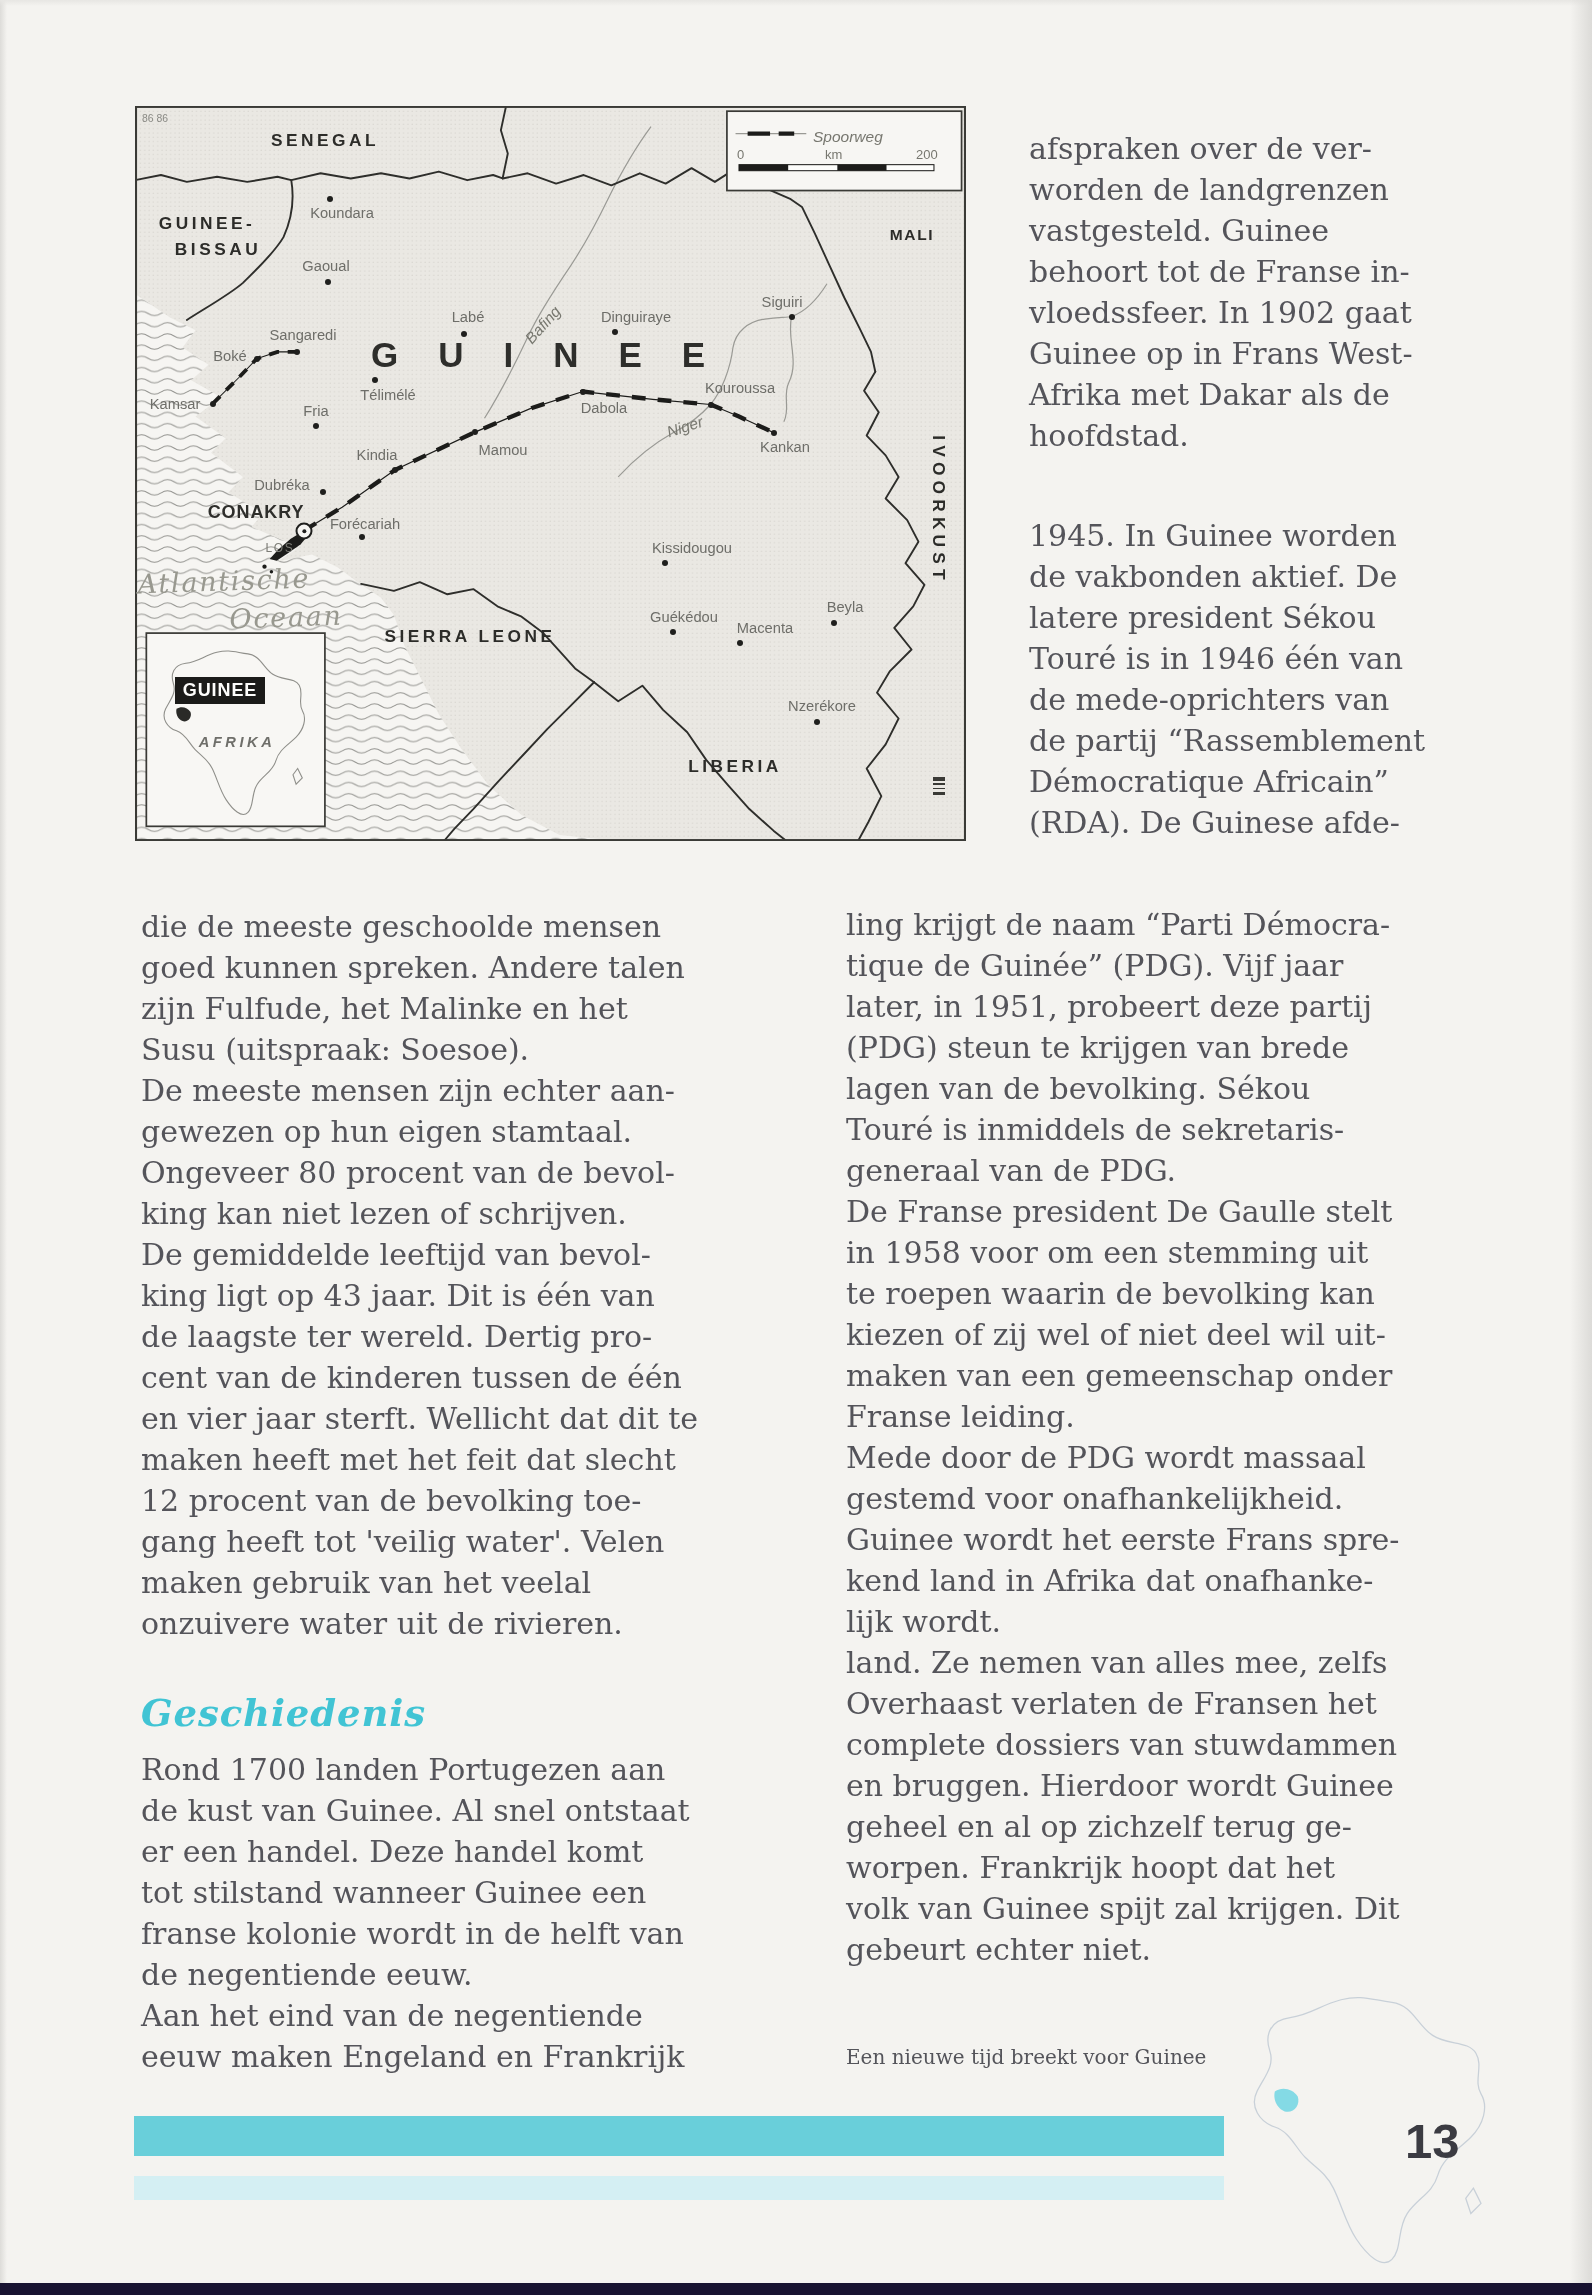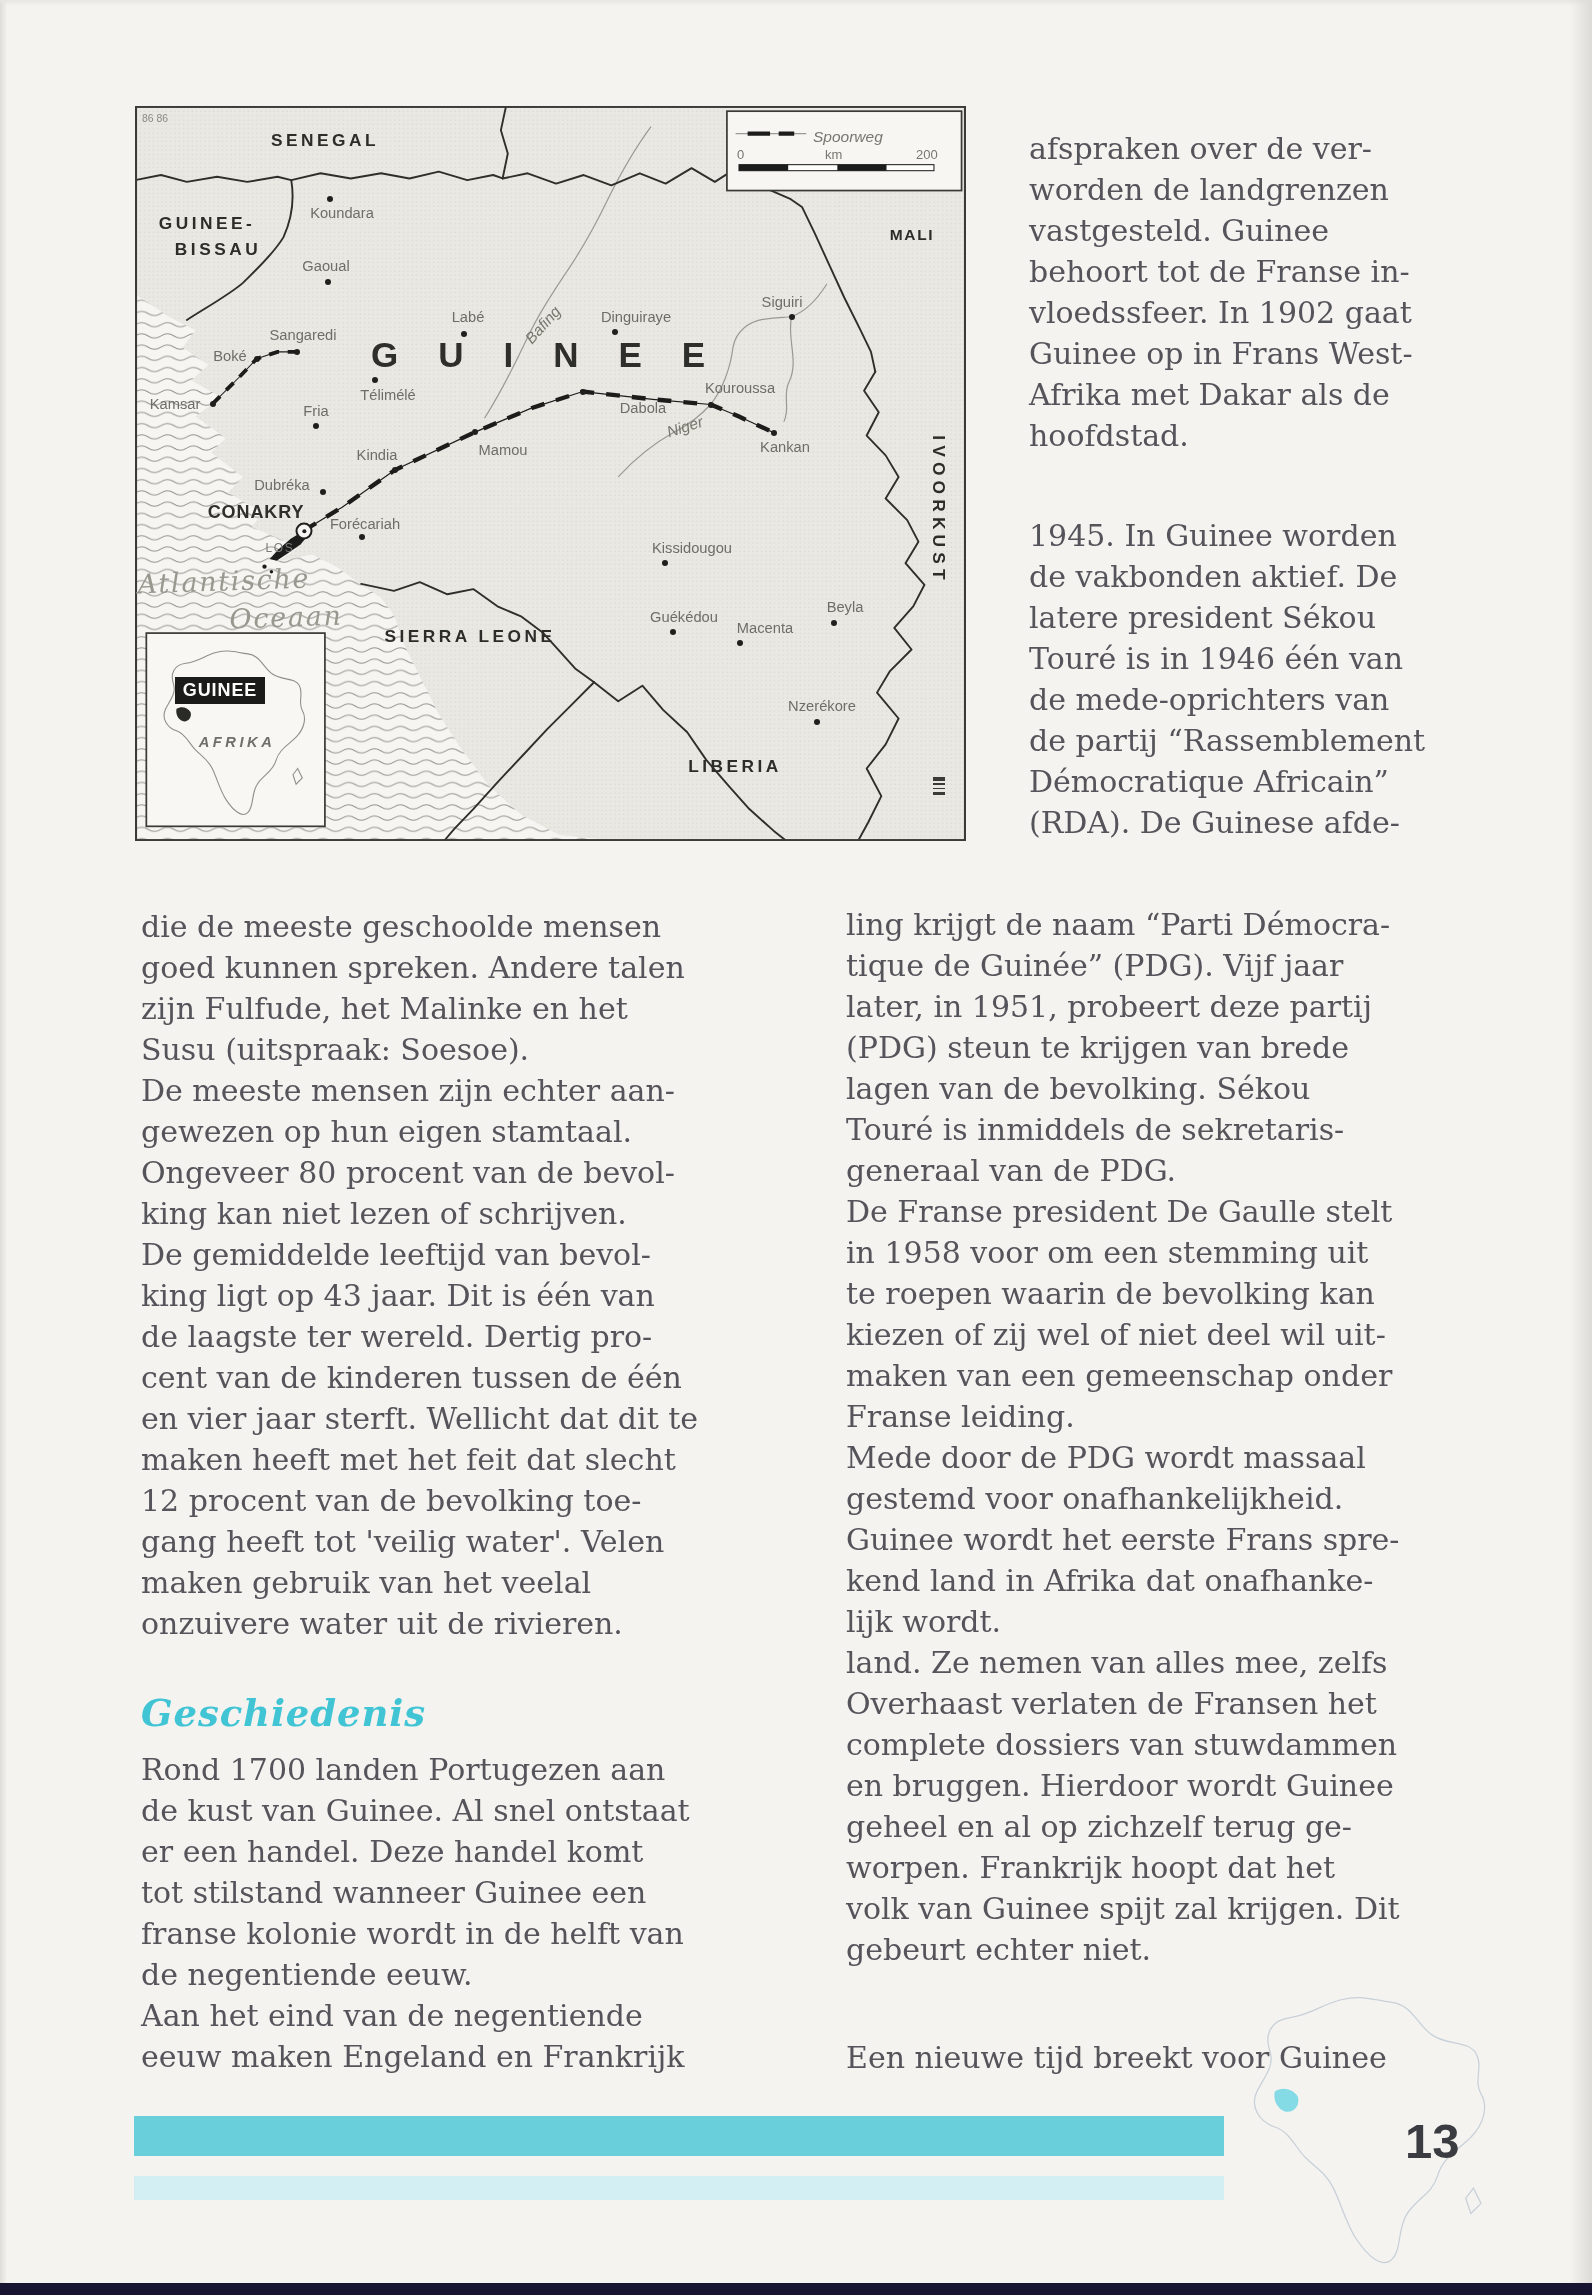--- a/index.html
+++ b/index.html
@@ -37,21 +37,21 @@
   .map-signature{position:absolute;left:798px;top:671px;width:12px;height:14px;border-top:2.6px solid #3a3a36;border-bottom:2.6px solid #3a3a36;background:repeating-linear-gradient(180deg,#3a3a36 0 1.7px,transparent 1.7px 4.3px);}
 
   
   .tline{height:41px;line-height:41px;white-space:nowrap;font-size:30px;color:#54545a;}
   .leftcol{position:absolute;left:141px;top:906px;width:682px;}
   .rightcol-narrow{position:absolute;left:1029px;top:128px;width:501px;}
   .rightcol-narrow .para2{margin-top:59px;}
   .rightcol-wide{position:absolute;left:846px;top:904px;width:682px;}
   .section-heading{margin-top:45px;height:48px;line-height:48px;font-size:37px;font-weight:bold;font-style:italic;color:#41c4d4;letter-spacing:0.9px;}
   .leftcol .para2{margin-top:12px;}
-  .closing-line{position:absolute;left:846px;top:2037px;height:41px;line-height:41px;white-space:nowrap;font-size:30px;color:#54545a;}
+  .closing-line{position:absolute;left:846px;top:2037px;height:41px;line-height:41px;white-space:nowrap;font-size:20px;color:#54545a;}
 
   
   .bar1{position:absolute;left:134px;top:2116px;width:1090px;height:40px;background:#69cfda;}
   .bar2{position:absolute;left:134px;top:2176px;width:1090px;height:24px;background:#d4eff3;}
   .page-number{position:absolute;left:1405px;top:2113px;font-family:"Liberation Sans",sans-serif;font-size:49px;font-weight:bold;color:#3b3b42;}
   .watermark{position:absolute;left:0;top:0;}
 </style>
 </head>
 <body>
 
@@ -156,21 +156,21 @@
         <span class="city-label" style="left: 253px; top: 289px;">Télimélé</span>
         <span class="city-dot" style="left: 329px; top: 228px;"></span>
         <span class="city-label" style="left: 333px; top: 211px;">Labé</span>
         <span class="city-dot" style="left: 480px; top: 226px;"></span>
         <span class="city-label" style="left: 501px; top: 211px;">Dinguiraye</span>
         <span class="city-dot" style="left: 657px; top: 211px;"></span>
         <span class="city-label" style="left: 647px; top: 196px;">Siguiri</span>
         <span class="city-dot" style="left: 576px; top: 299px;"></span>
         <span class="city-label" style="left: 605px; top: 282px;">Kouroussa</span>
         <span class="city-dot" style="left: 448px; top: 286px;"></span>
-        <span class="city-label" style="left: 469px; top: 302px; margin-left: 39px;">Dabola</span>
+        <span class="city-label" style="left: 469px; top: 302px;">Dabola</span>
         <span class="city-dot" style="left: 639px; top: 327px;"></span>
         <span class="city-label" style="left: 650px; top: 341px;">Kankan</span>
         <span class="city-dot" style="left: 340px; top: 326px;"></span>
         <span class="city-label" style="left: 368px; top: 344px;">Mamou</span>
         <span class="city-dot" style="left: 260px; top: 364px;"></span>
         <span class="city-label" style="left: 242px; top: 349px;">Kindia</span>
         <span class="city-dot" style="left: 188px; top: 386px;"></span>
         <span class="city-label" style="left: 147px; top: 379px;">Dubréka</span>
         <span class="city-ring" style="left: 169px; top: 425px;"></span>
         <span class="city-label capital" style="left: 121px; top: 406px;">CONAKRY</span>

